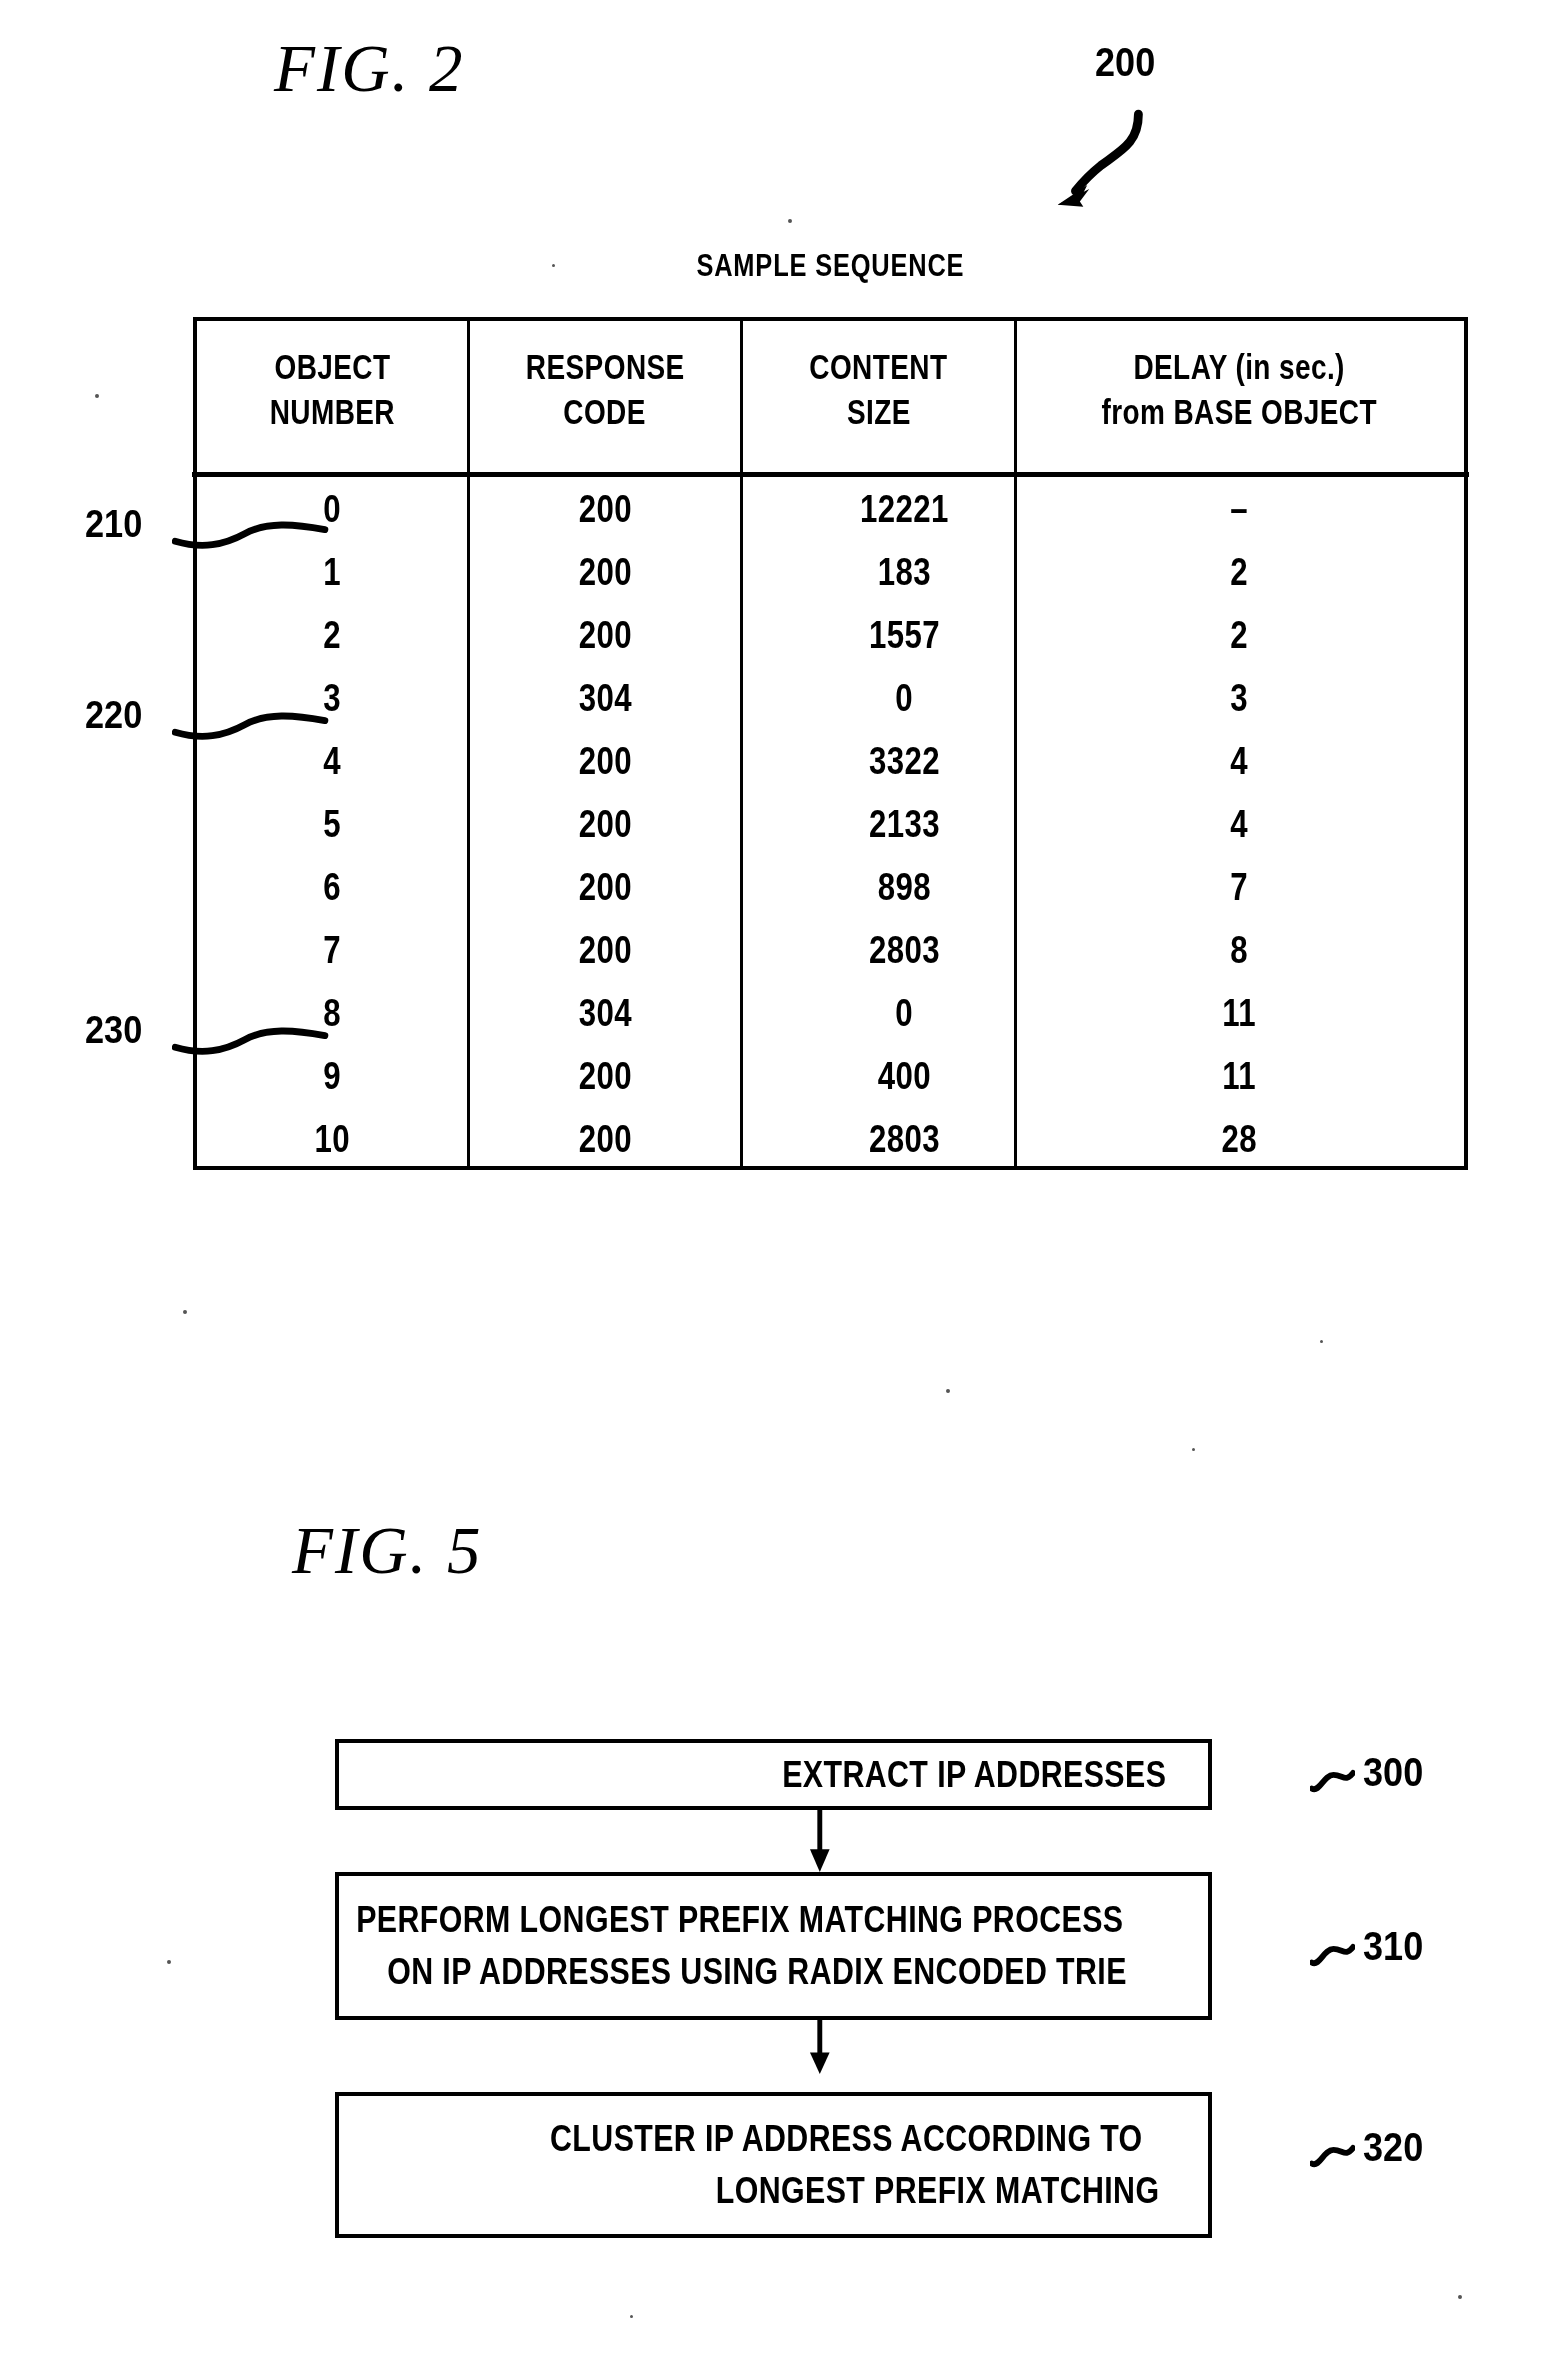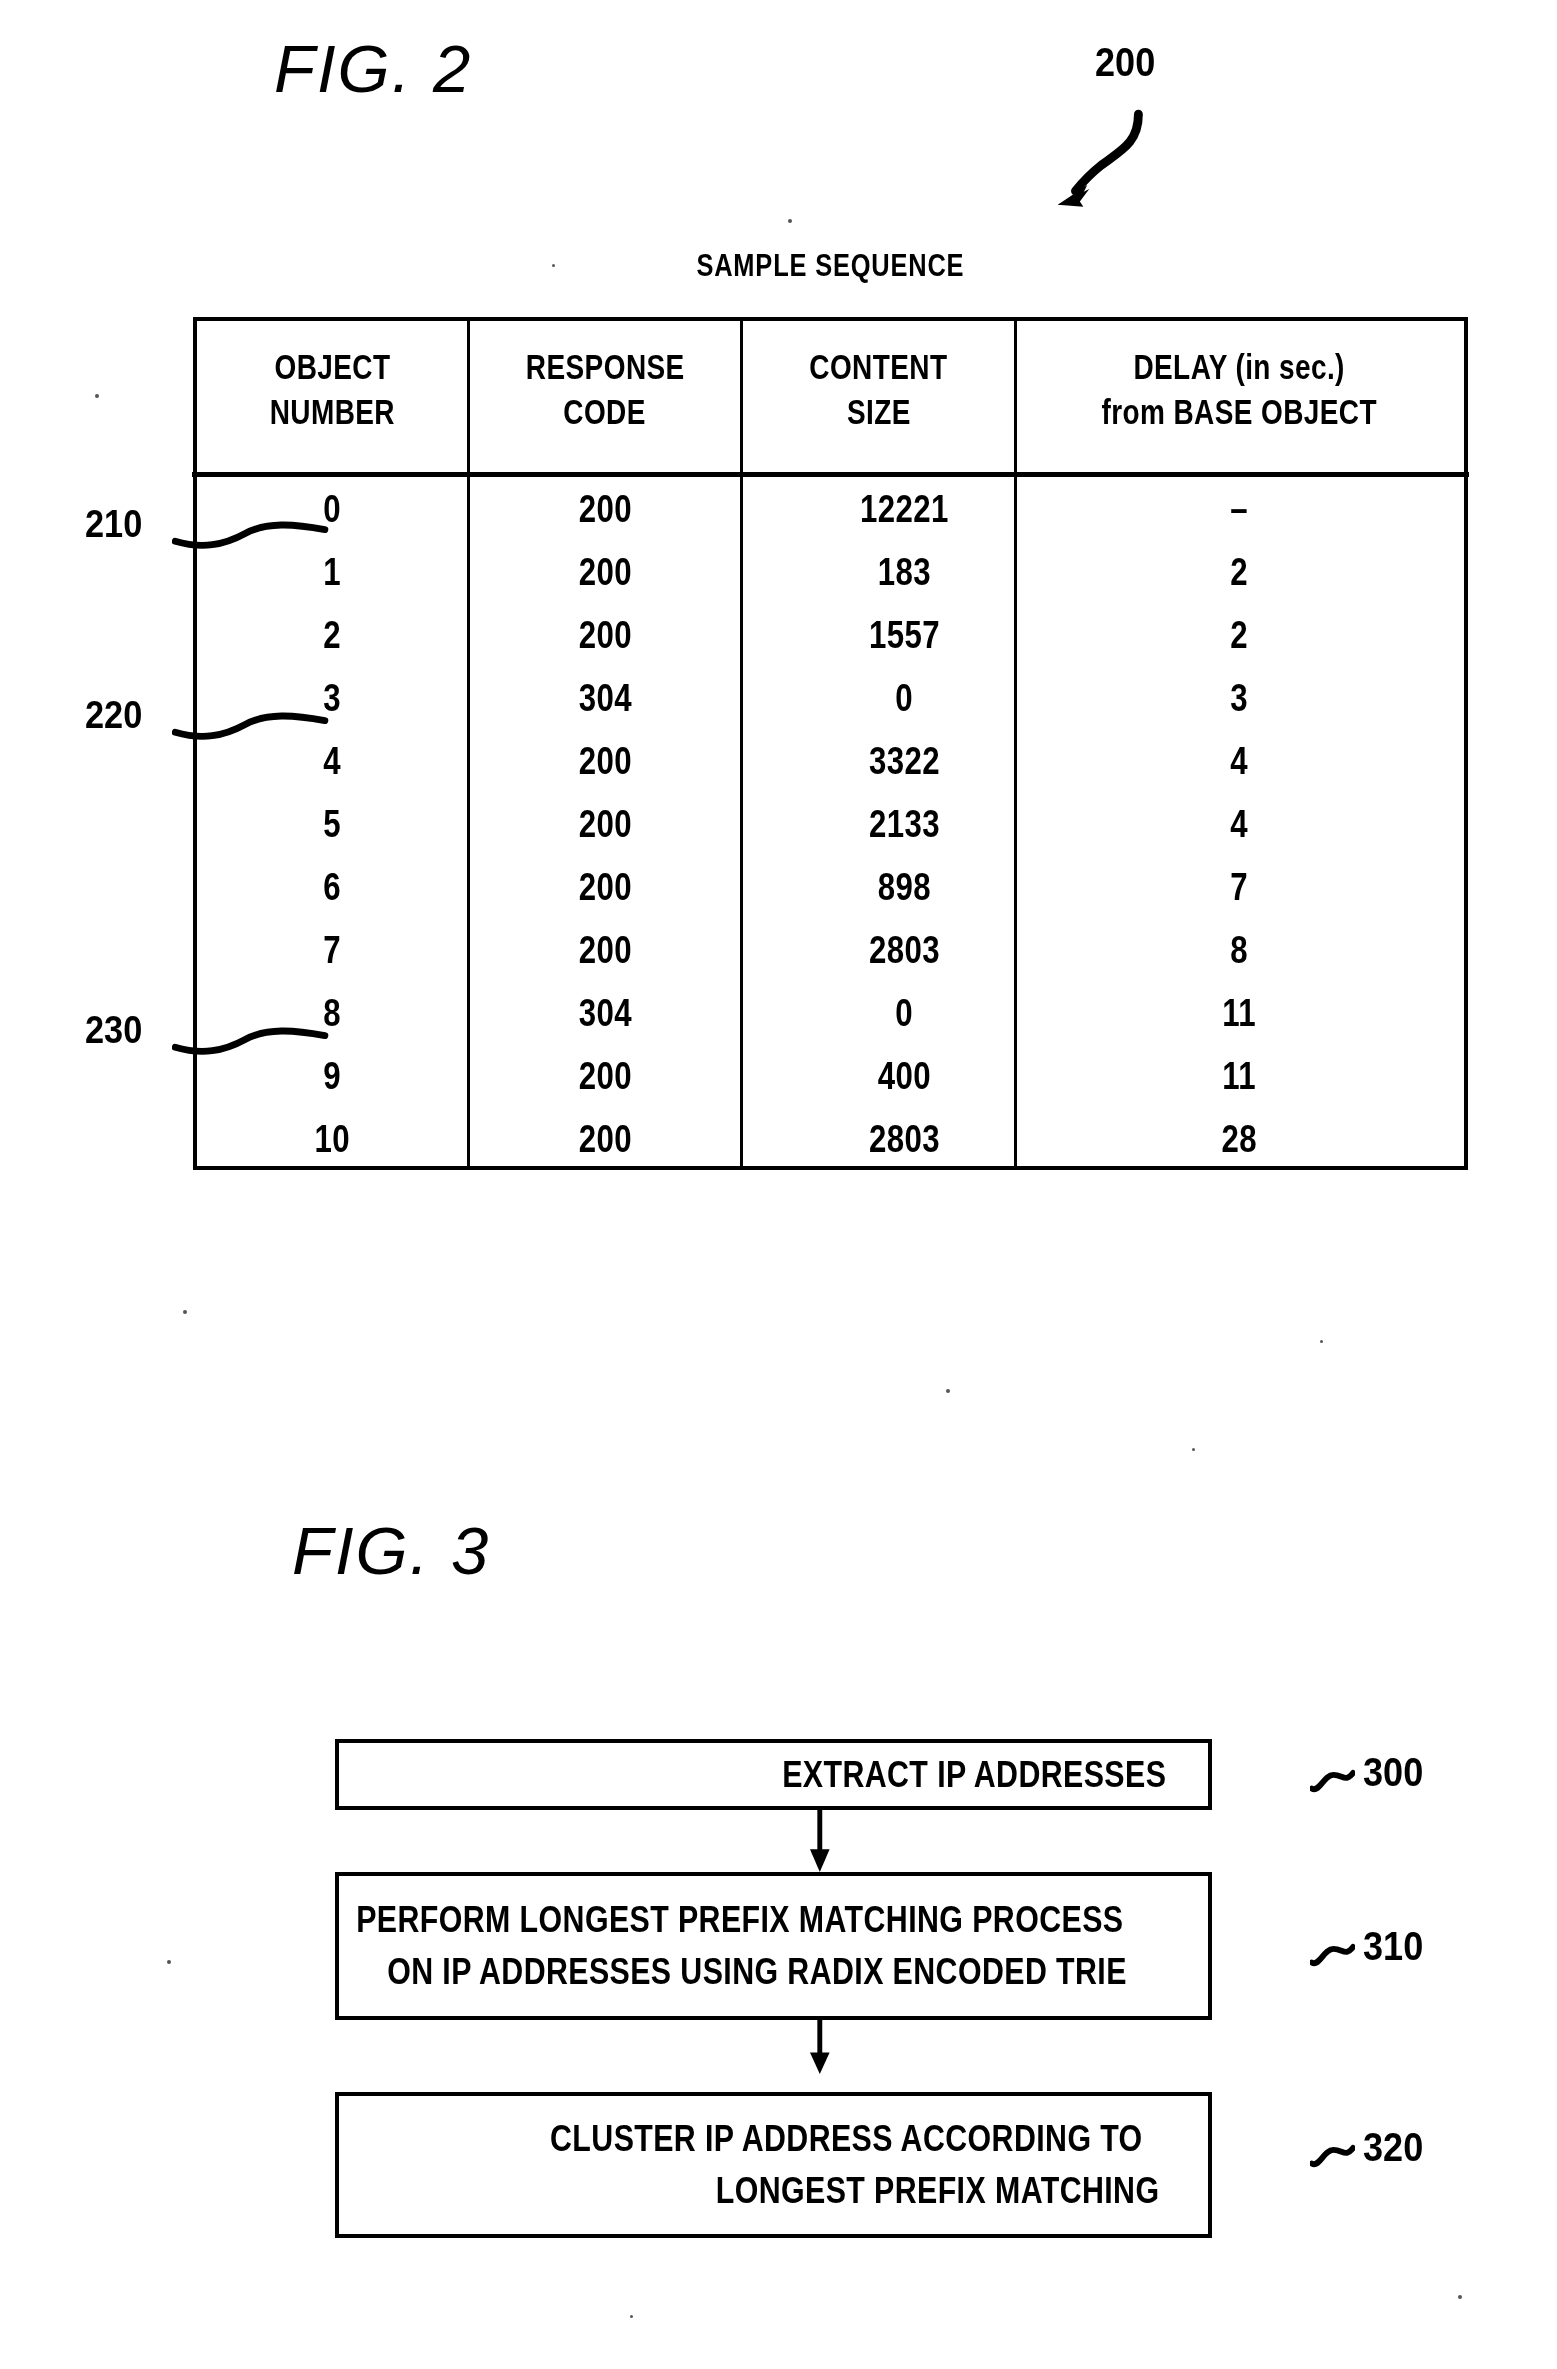--- a/index.html
+++ b/index.html
@@ -15,21 +15,21 @@
     position: relative;
     width: 1557px;
     height: 2369px;
     background: #ffffff;
     overflow: hidden;
   }
 
   
   .fig-title {
     position: absolute;
-    font-family: Liberation Sans, sans-serif;
+    font-family: Liberation Serif, serif;
     font-style: italic;
     font-weight: 400;
     font-size: 67px;
     letter-spacing: 2px;
     white-space: nowrap;
   }
   #fig2-title { left: 274px; top: 29.6px; }
   #fig3-title { left: 292px; top: 1512px; }
   .ref-num {
     position: absolute;
@@ -344,21 +344,21 @@
     </svg>
   </div>
 
   <div class="callout" id="callout-230" style="left:85px; top:1008px;">
     <div class="ref-label">230</div>
     <svg width="158" height="35" viewBox="0 0 160 36">
       <path d="M 2 26 C 30 34, 52 30, 74 18 C 96 6, 124 8, 156 14" stroke="#000" stroke-width="7" fill="none" stroke-linecap="round"></path>
     </svg>
   </div>
 
-  <div class="fig-title" id="fig3-title">FIG. 3</div>
+  <div class="fig-title" id="fig3-title">FIG. 5</div>
 
   <div class="flow-box" id="flow-box-0">
     <div class="line">EXTRACT IP ADDRESSES</div>
   </div>
 
   <svg class="flow-arrow" id="flow-arrow-0" viewBox="0 0 24 63" preserveAspectRatio="none">
     <line x1="12" y1="0" x2="12" y2="44" stroke="#000" stroke-width="5"></line>
     <path d="M 2 40 L 22 40 L 12 63 Z" fill="#000"></path>
   </svg>
 

